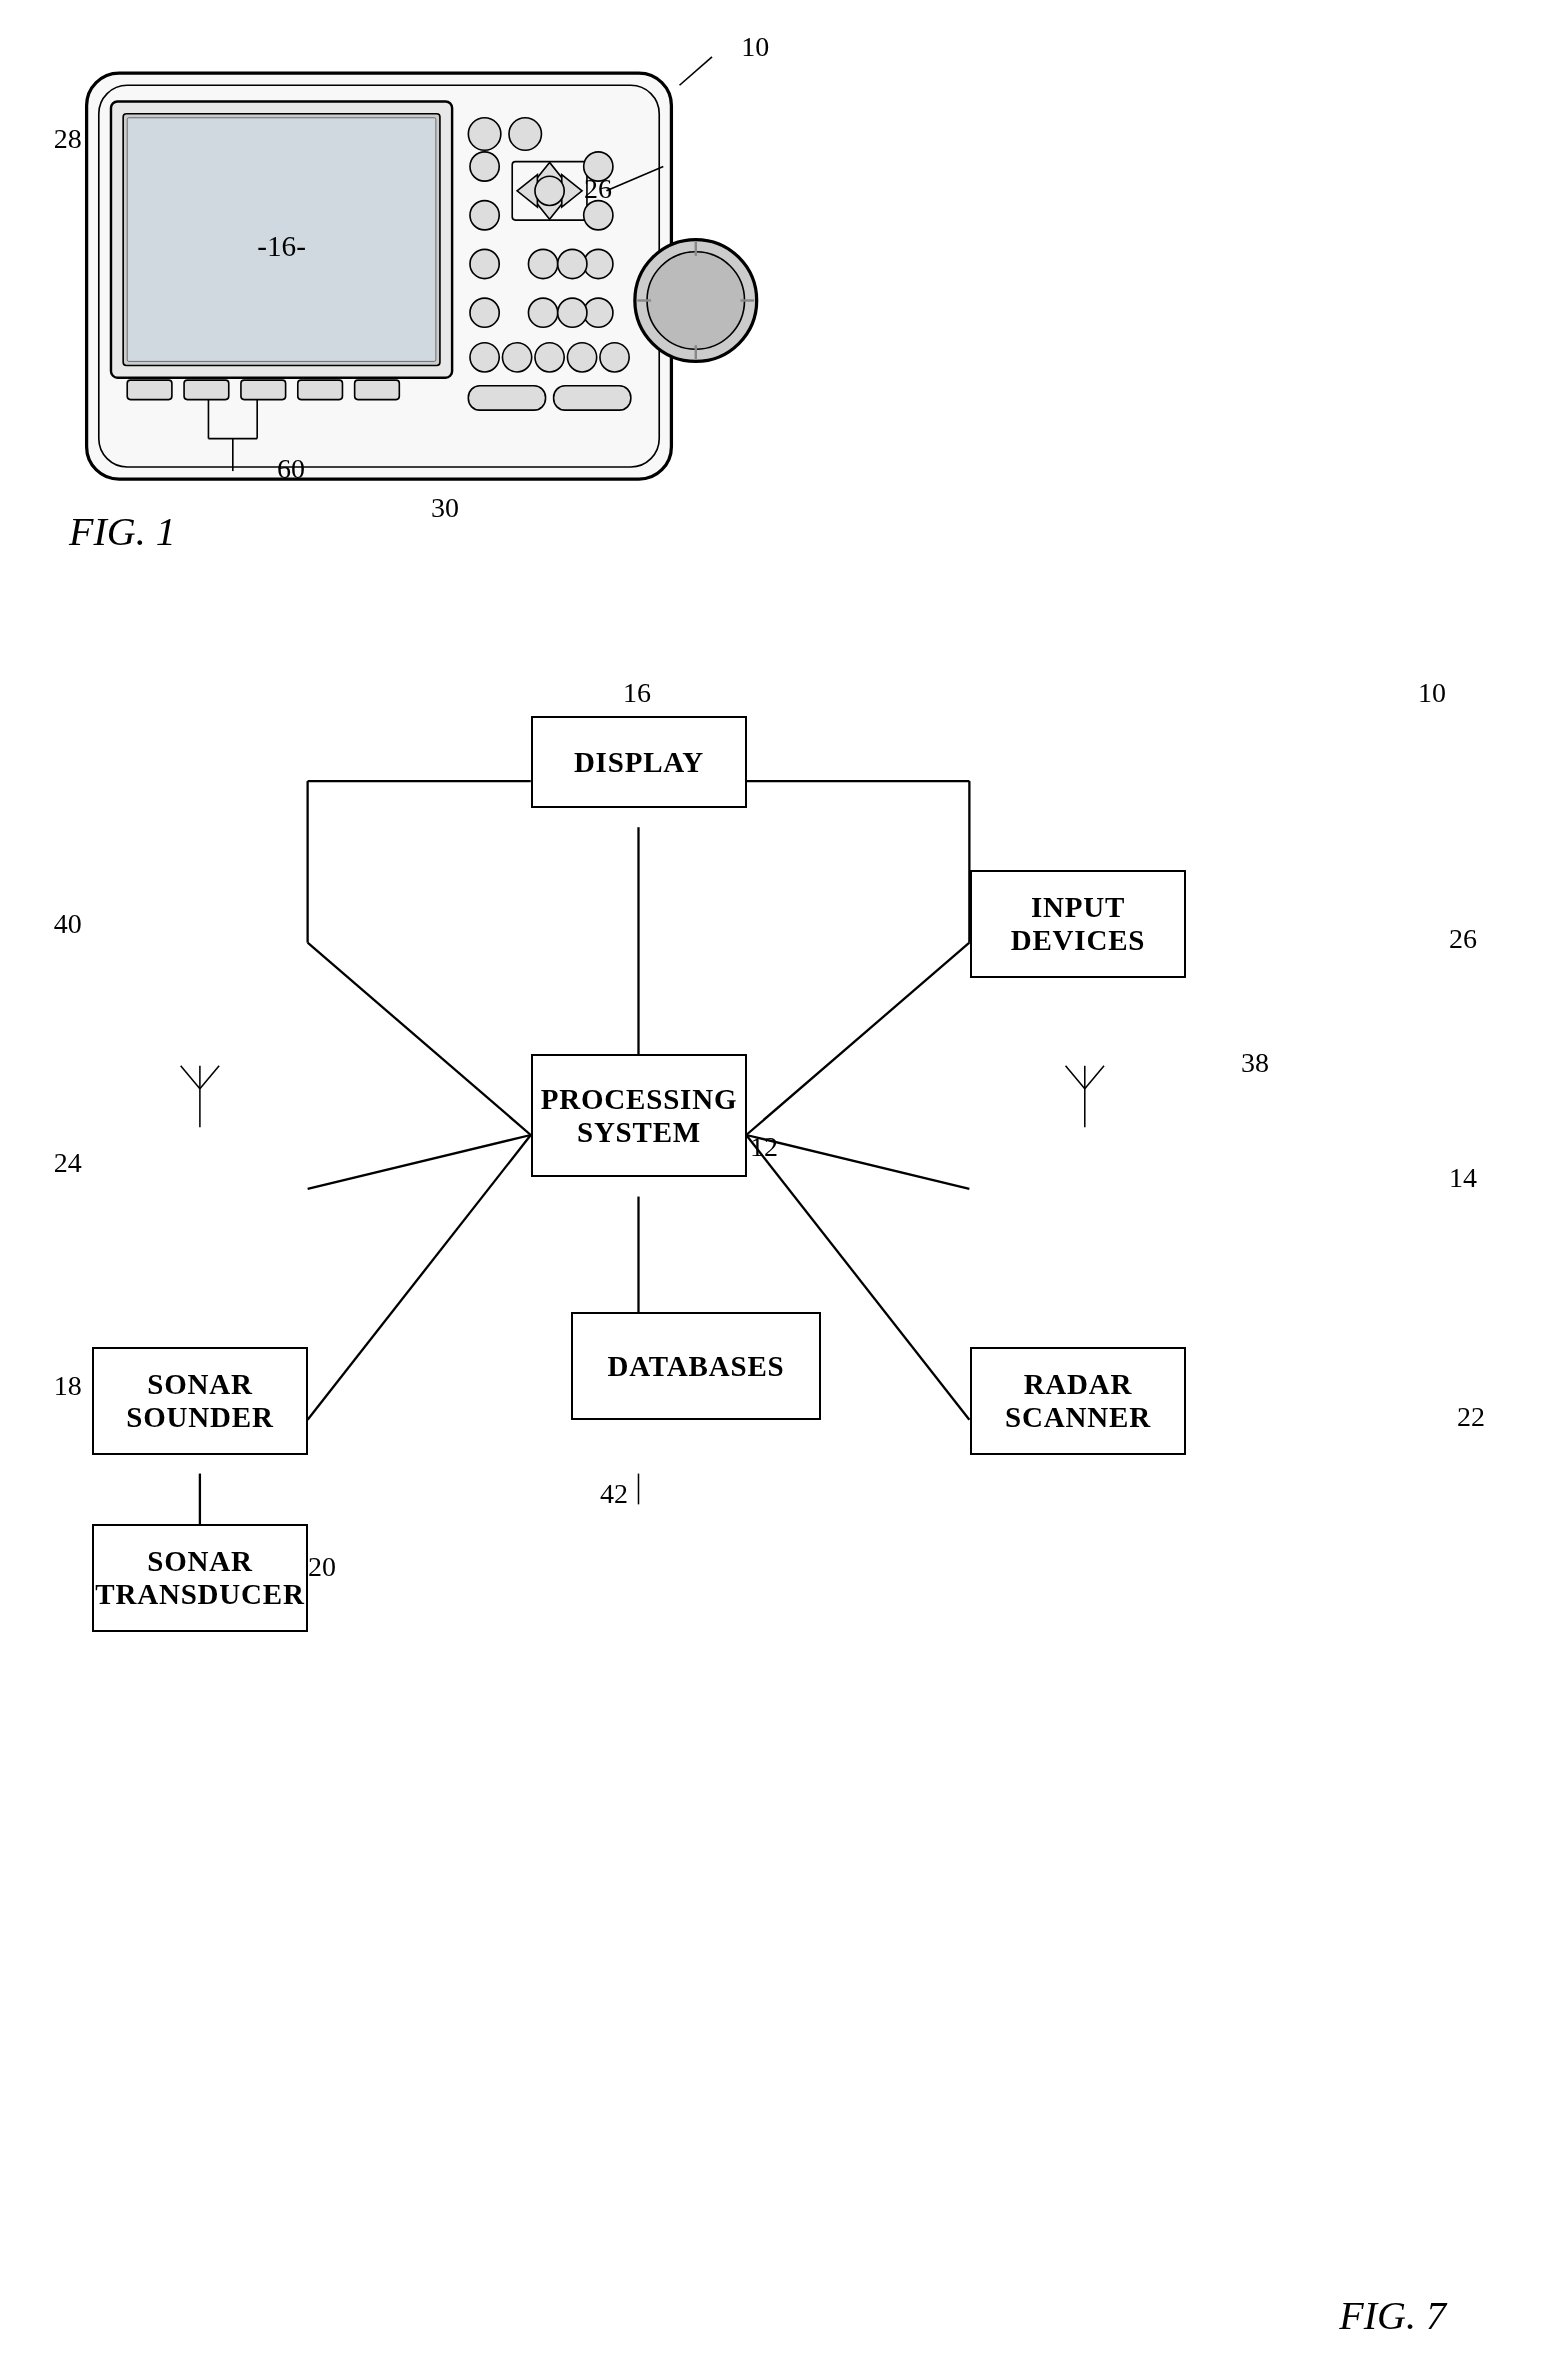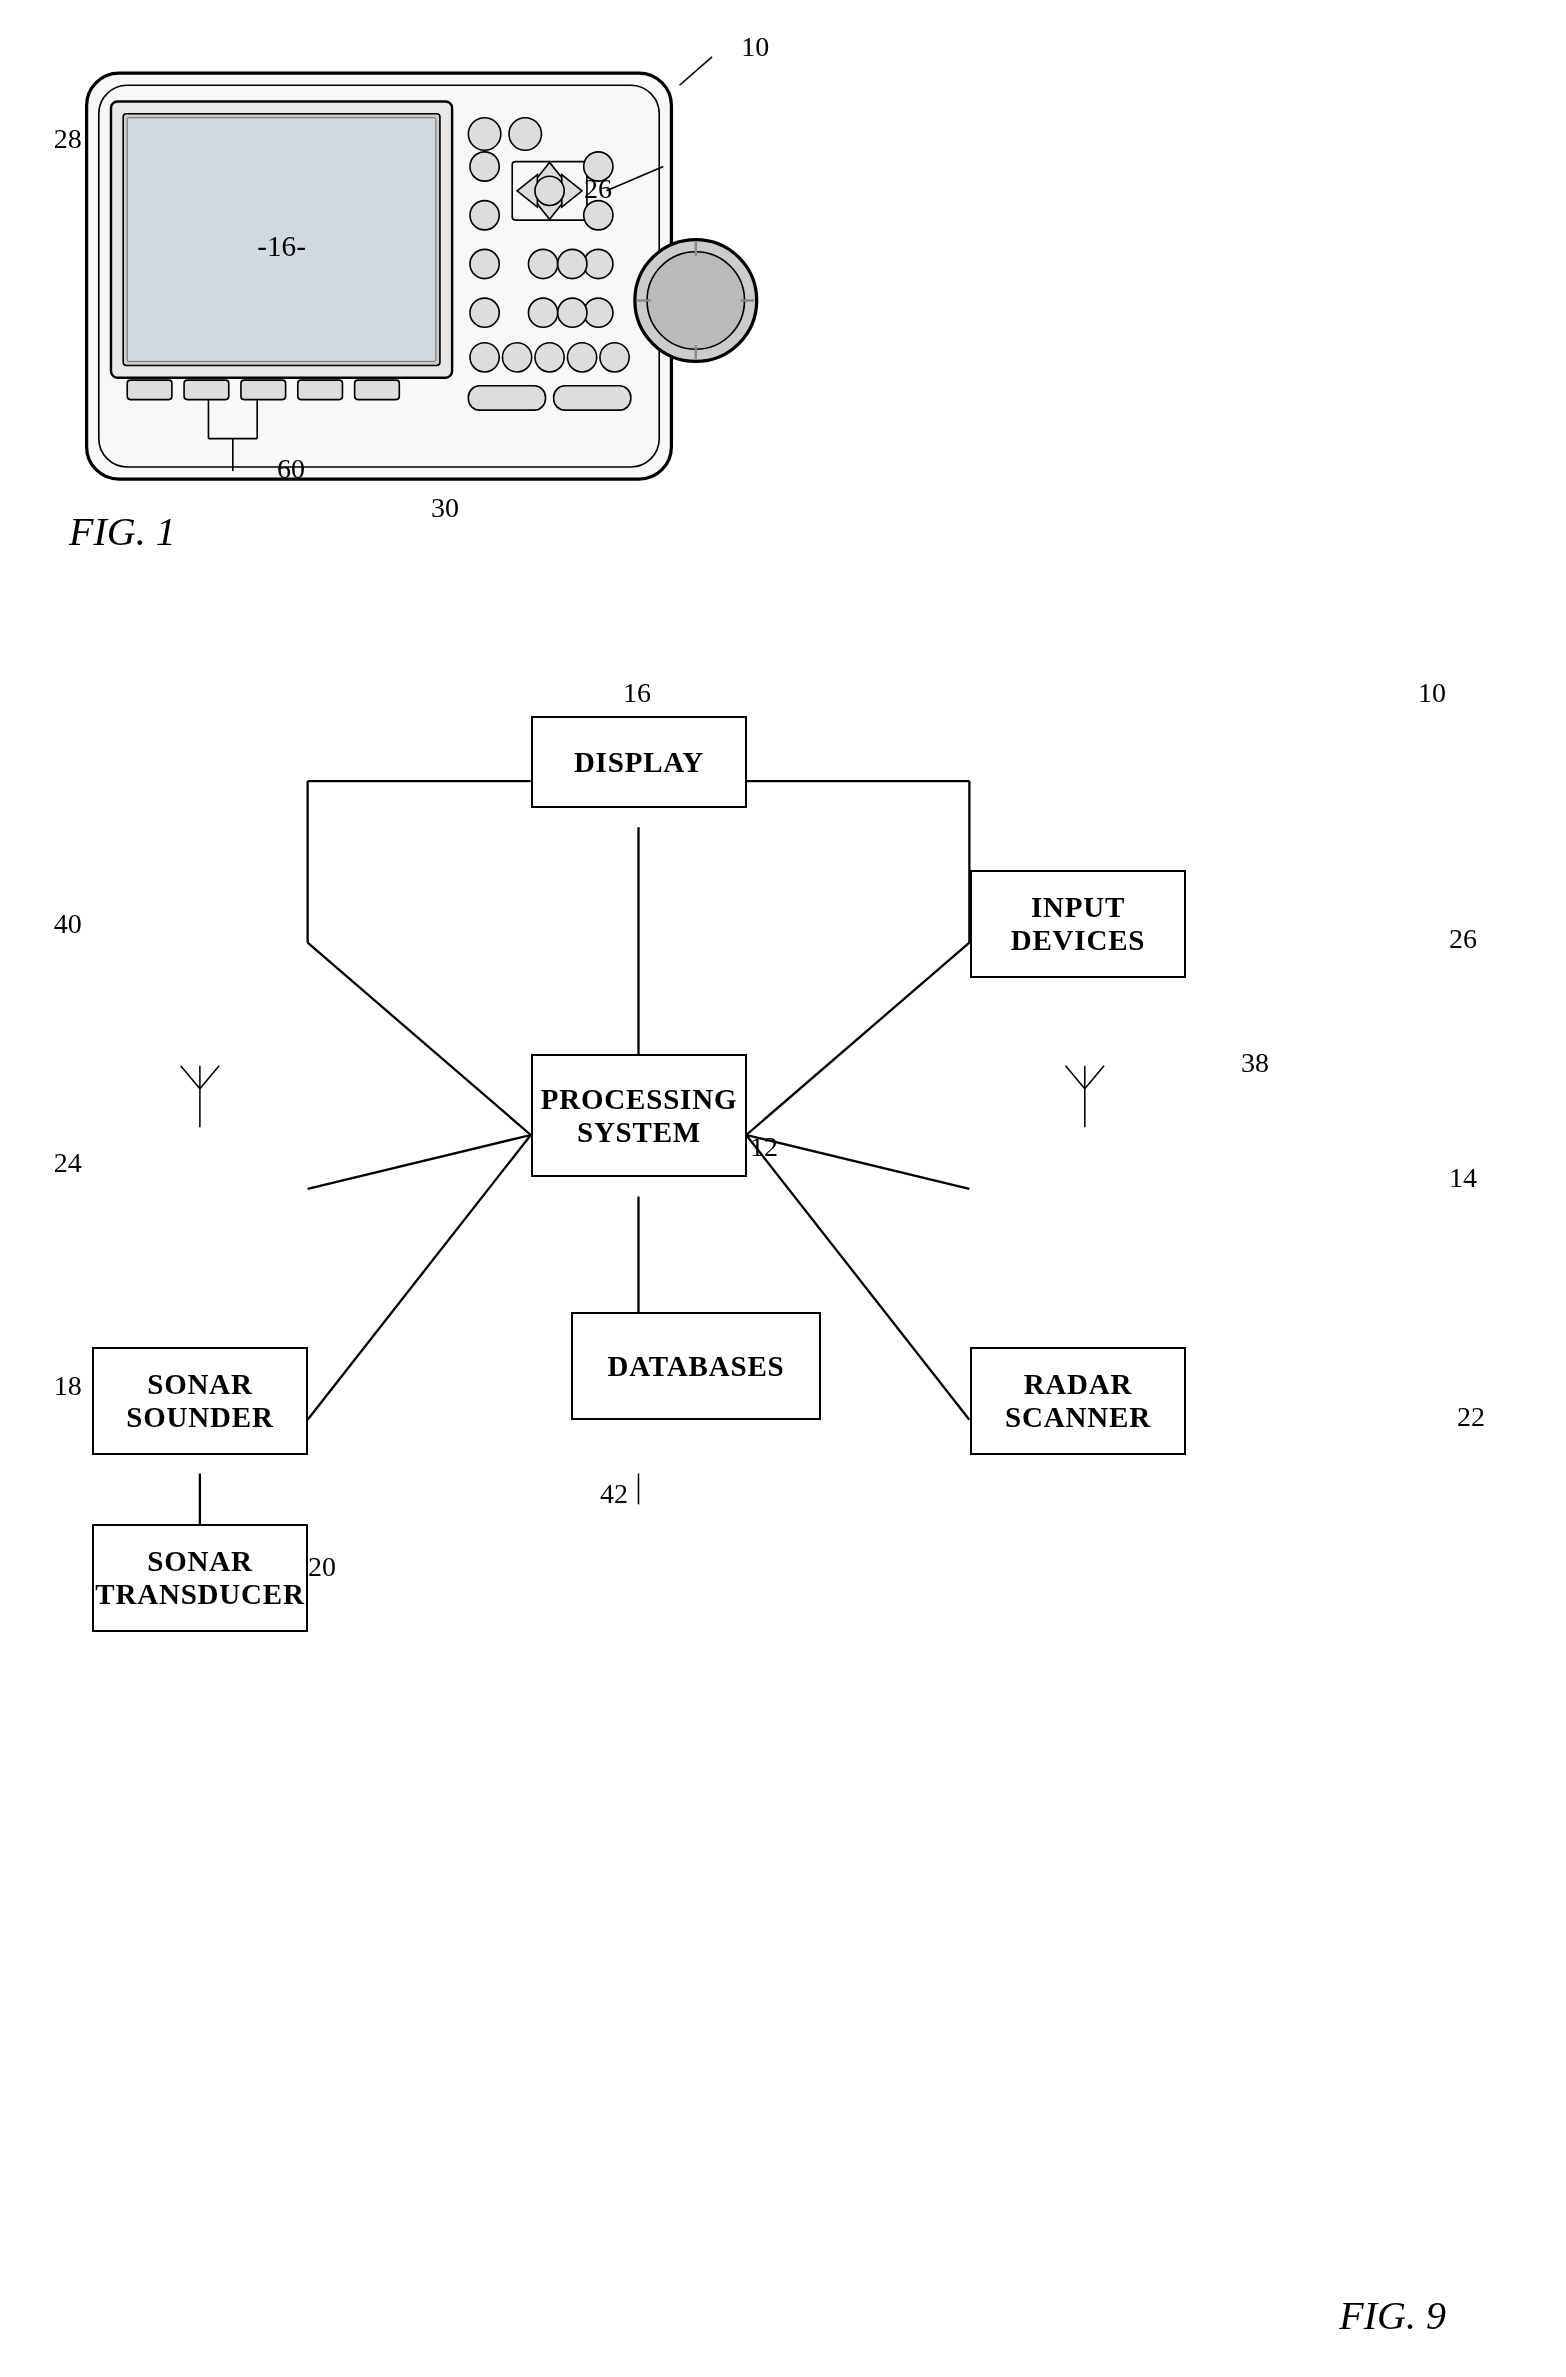--- a/index.html
+++ b/index.html
@@ -268,15 +268,15 @@
   <div class="ref2" style="top:508px; right:31px;">14</div>
 
   <div class="ref2" style="top:716px; left:7.7px;">18</div>
 
   <div class="ref2" style="top:824px; left:554px;">42</div>
 
   <div class="ref2" style="top:747px; right:23px;">22</div>
 
   <div class="ref2" style="top:897px; left:262px;">20</div>
 
-  <div class="fig2-label">FIG. 9</div>
+  <div class="fig2-label">FIG. 7</div>
 </div>
 
 
 </body></html>

